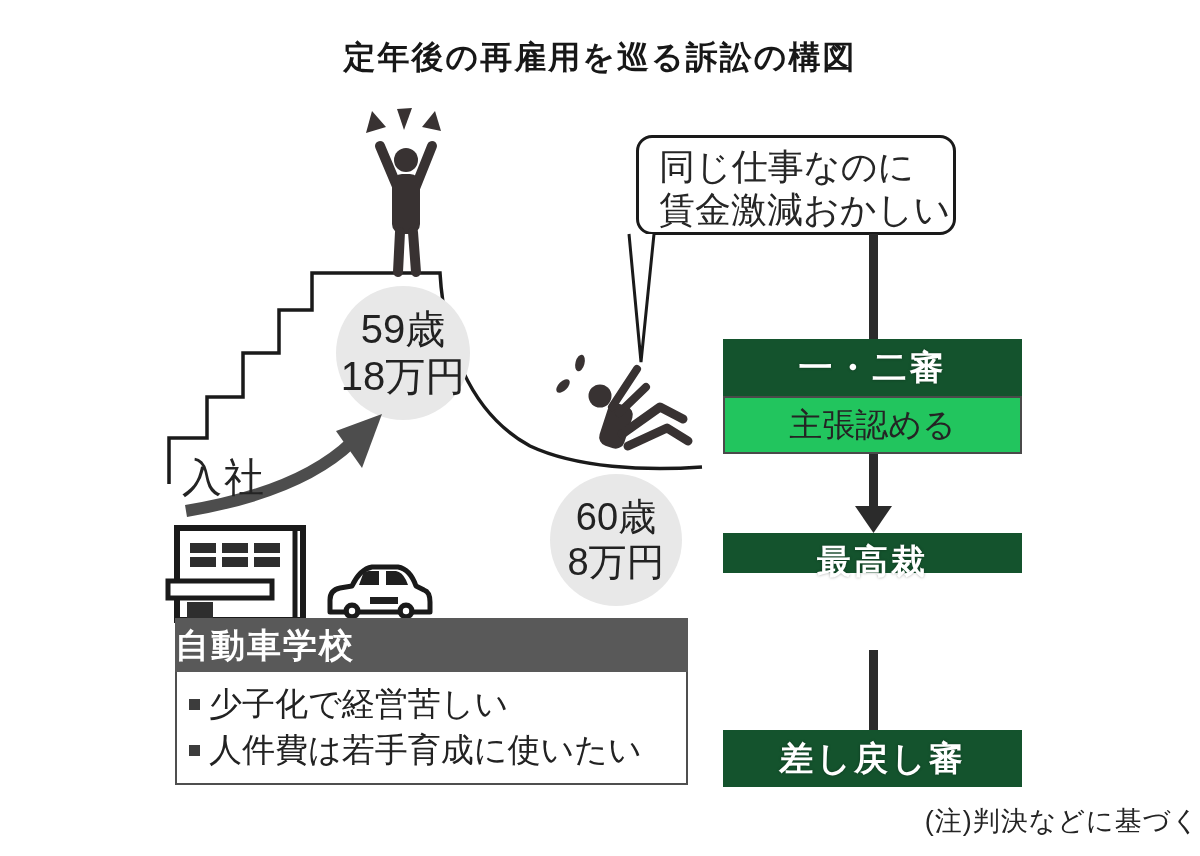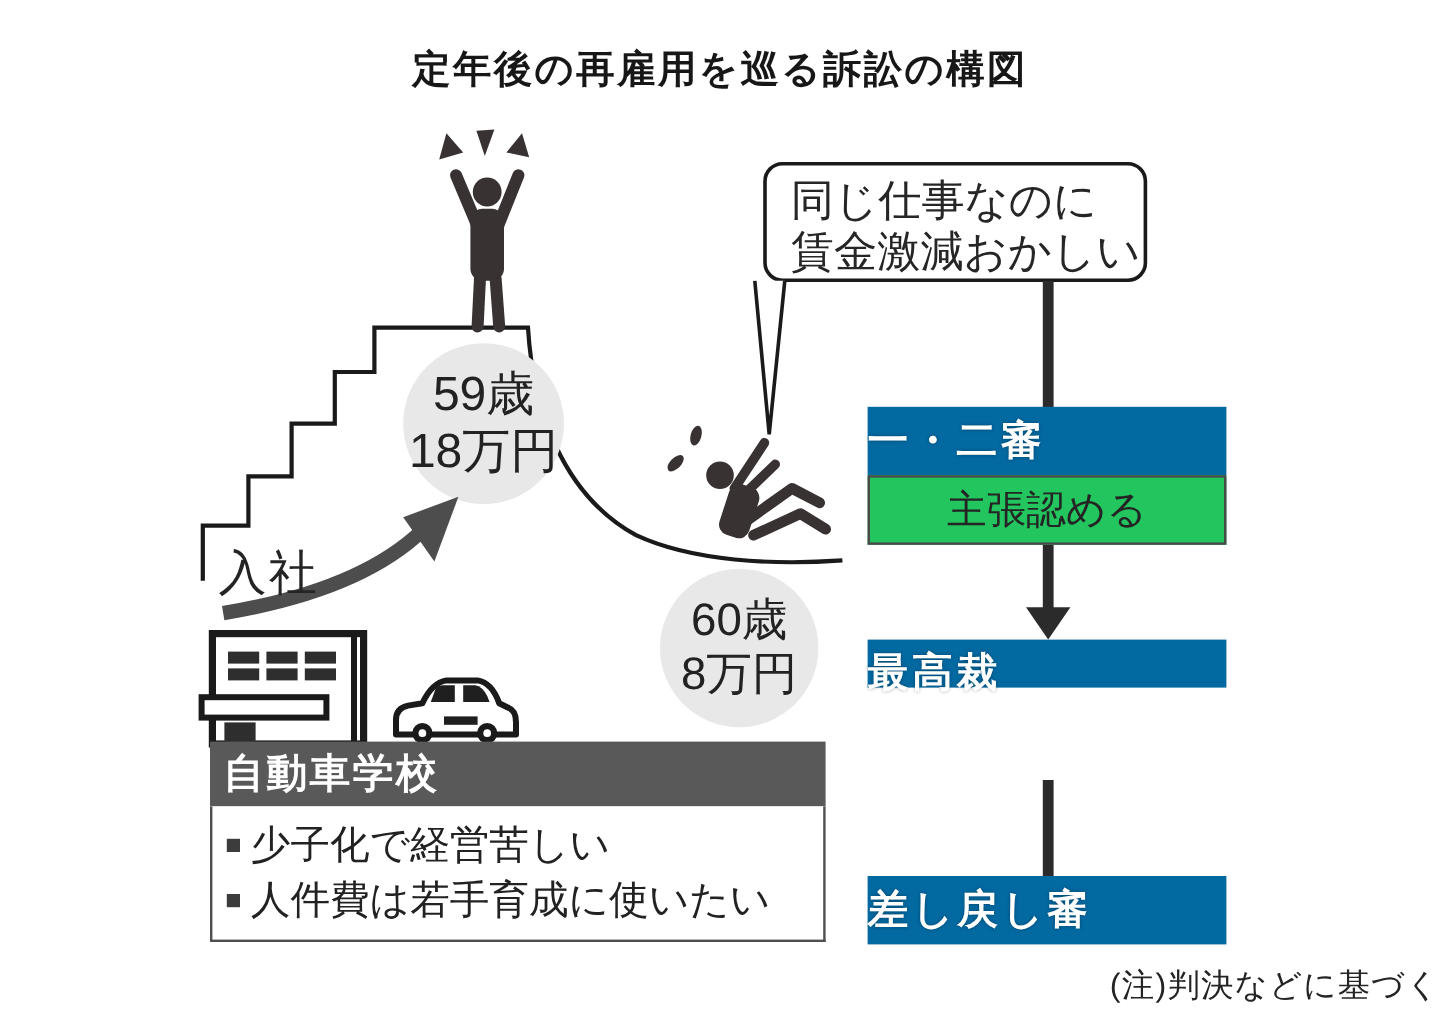--- a/index.html
+++ b/index.html
@@ -27,32 +27,32 @@
     z-index:3;display:flex;flex-direction:column;align-items:center;justify-content:center;
     text-align:center;color:#222;font-weight:500;
   }
   .c1{left:336px;top:286px;width:134px;height:134px;font-size:40px;line-height:47px;}
   .c2{left:550px;top:474px;width:132px;height:132px;font-size:38px;line-height:45px;}
   .join-label{left:182px;top:450px;font-size:40px;color:#242424;z-index:3;letter-spacing:2px;}
   
   .school{left:175px;top:618px;width:513px;z-index:3;}
   .school .hd{
     background:#595959;color:#fff;font-weight:bold;font-size:34px;height:54px;
-    line-height:54px;padding-left:11px;letter-spacing:2px;
+    line-height:54px;padding-left:0;letter-spacing:2px;
   }
   .school .bd{
     background:#fff;border:2px solid #4f4f4f;border-top:none;box-sizing:border-box;
     padding:9px 10px 10px 12px;font-size:33px;color:#222;
   }
   .bullet-row{display:flex;align-items:center;height:46px;}
   .sq{width:11px;height:11px;background:#3c3c3c;margin:0 9px 0 0;flex:0 0 auto;}
   
   .fbox{left:723px;width:299px;z-index:3;}
   .fbox .hd{
-    background:#0369a1;color:#fff;font-weight:bold;font-size:34px;text-align:left;
+    background:#14532d;color:#fff;font-weight:bold;font-size:34px;text-align:center;
     letter-spacing:3px;text-shadow:0 0 3px rgba(0,0,0,.35);
   }
   .fbox .bd{
     background:#22c55e;border:2.5px solid #4a4a4a;box-sizing:border-box;text-align:center;
     color:#242424;
   }
   .b1{top:339px;}
   .b1 .hd{height:57px;line-height:57px;}
   .b1 .bd{height:58px;line-height:54px;font-size:33px;}
   .b2{top:533px;}

